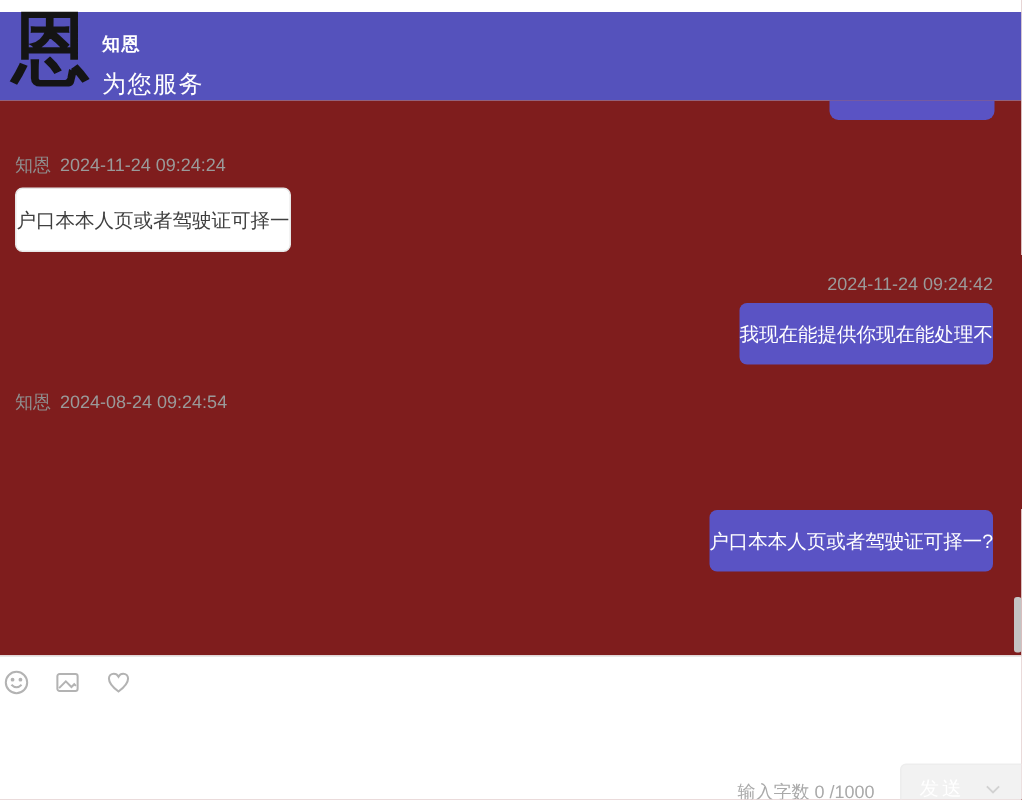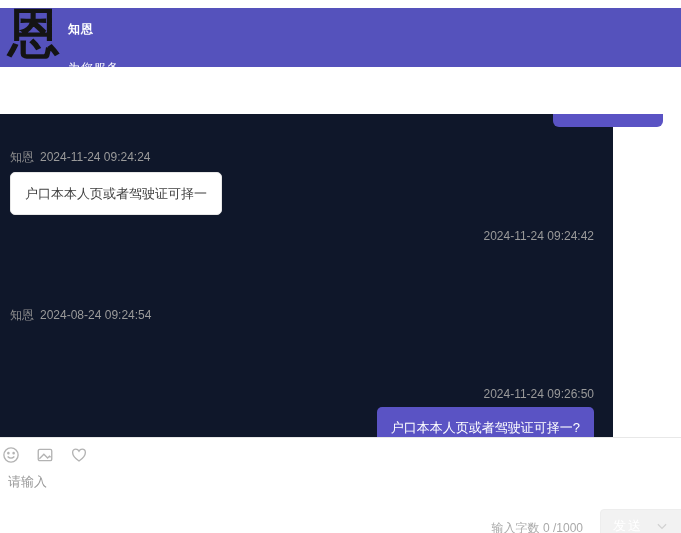--- a/index.html
+++ b/index.html
@@ -15,39 +15,38 @@
     background:#5552bc;
   }
   .logo-char {
     position:absolute; left:6px; top:-6px; width:56px; height:62px;
     font-family:"DejaVu Serif", serif;
     font-size:52px; line-height:62px; color:#141414; text-align:center;
     font-weight:bold;
   }
   .brand { position:absolute; left:68px; top:13px; color:#ffffff; }
   .brand-name { font-size:12px; font-weight:bold; letter-spacing:1px; }
-  .brand-tagline { font-size:12px; margin-top:22px; letter-spacing:1px; }
+  .brand-tagline { font-size:16px; margin-top:8px; letter-spacing:1px; }
   
   .chat-area {
-    position:absolute; left:0; top:67px; width:613px; height:370px;
-    background:#0f172a;
-    margin-top:47px;
+    position:absolute; left:0; top:67px; width:681px; height:370px;
+    background:#7f1d1d;
   }
   .partial-bubble {
     position:absolute; left:553px; top:0; width:110px; height:13px;
     background:#5a53c4; border-radius:0 0 6px 6px;
   }
   .msg { position:absolute; display:flex; flex-direction:column; max-width:580px; }
   .msg .meta { font-size:12px; color:#9a9a9a; margin-bottom:6px; }
   .msg .meta .sender { margin-right:6px; color:#8f8f8f; }
   .msg.left  { left:10px; align-items:flex-start; }
   .msg.right { right:19px; align-items:flex-end; }
   .msg.right .meta { text-align:right; }
   .bubble {
-    font-size:13px; line-height:17px; padding:12px 14px; border-radius:5px;
+    font-size:13px; line-height:17px; padding:12px 0; border-radius:5px;
     white-space:nowrap;
   }
   .msg.left .bubble  { background:#ffffff; border:1px solid #e7e7e7; color:#3f3f3f; }
   .msg.right .bubble { background:#5a53c4; color:#ffffff; }
   .msg1 { top:35px; }
   .msg2 { top:115px; }
   .msg3 { top:193px; }
   .msg4 { top:273px; }
   .scroll-thumb {
     position:absolute; right:0; top:331px; width:5px; height:37px;
@@ -100,32 +99,30 @@
       <div class="meta">
         <span class="sender">知恩</span><span class="time">2024-11-24 09:24:24</span>
       </div>
       <div class="bubble">户口本本人页或者驾驶证可择一</div>
     </div>
 
     <div class="msg right msg2">
       <div class="meta">
         <span class="time">2024-11-24 09:24:42</span>
       </div>
+      <div class="bubble">我现在能提供你现在能处理不</div>
     </div>
 
     <div class="msg left msg3">
       <div class="meta">
         <span class="sender">知恩</span><span class="time">2024-08-24 09:24:54</span>
       </div>
     </div>
 
     <div class="msg right msg4">
-      <div class="meta">
-        <span class="time">2024-11-24 09:26:50</span>
-      </div>
       <div class="bubble">户口本本人页或者驾驶证可择一?</div>
     </div>
 
     <div class="scroll-thumb"></div>
   </div>
 
   <div class="composer">
     <div class="tool-row">
       <span class="tool-btn">
         <svg viewBox="0 0 24 24" fill="none" stroke="currentColor" stroke-width="1.8">
@@ -141,21 +138,20 @@
           <path d="M4.5 17 l6-6 5 5 2.5-2.5 1.5 1.5"></path>
         </svg>
       </span>
       <span class="tool-btn">
         <svg viewBox="0 0 24 24" fill="none" stroke="currentColor" stroke-width="1.8">
           <path d="M12 20 C5 15 3.5 11 3.5 8.5 C3.5 6 5.5 4.2 7.8 4.2 C9.6 4.2 11.2 5.3 12 6.8 C12.8 5.3 14.4 4.2 16.2 4.2 C18.5 4.2 20.5 6 20.5 8.5 C20.5 11 19 15 12 20 Z"></path>
         </svg>
       </span>
     </div>
 
-    <input class="msg-input" type="text" placeholder="请输入" style="">
 
     <div class="char-count">
       <span>输入字数</span>
       <span>0</span>
       <span>/1000</span>
     </div>
 
     <div class="send-btn">
       <span class="send-label">发送</span>
       <span class="send-chevron">

